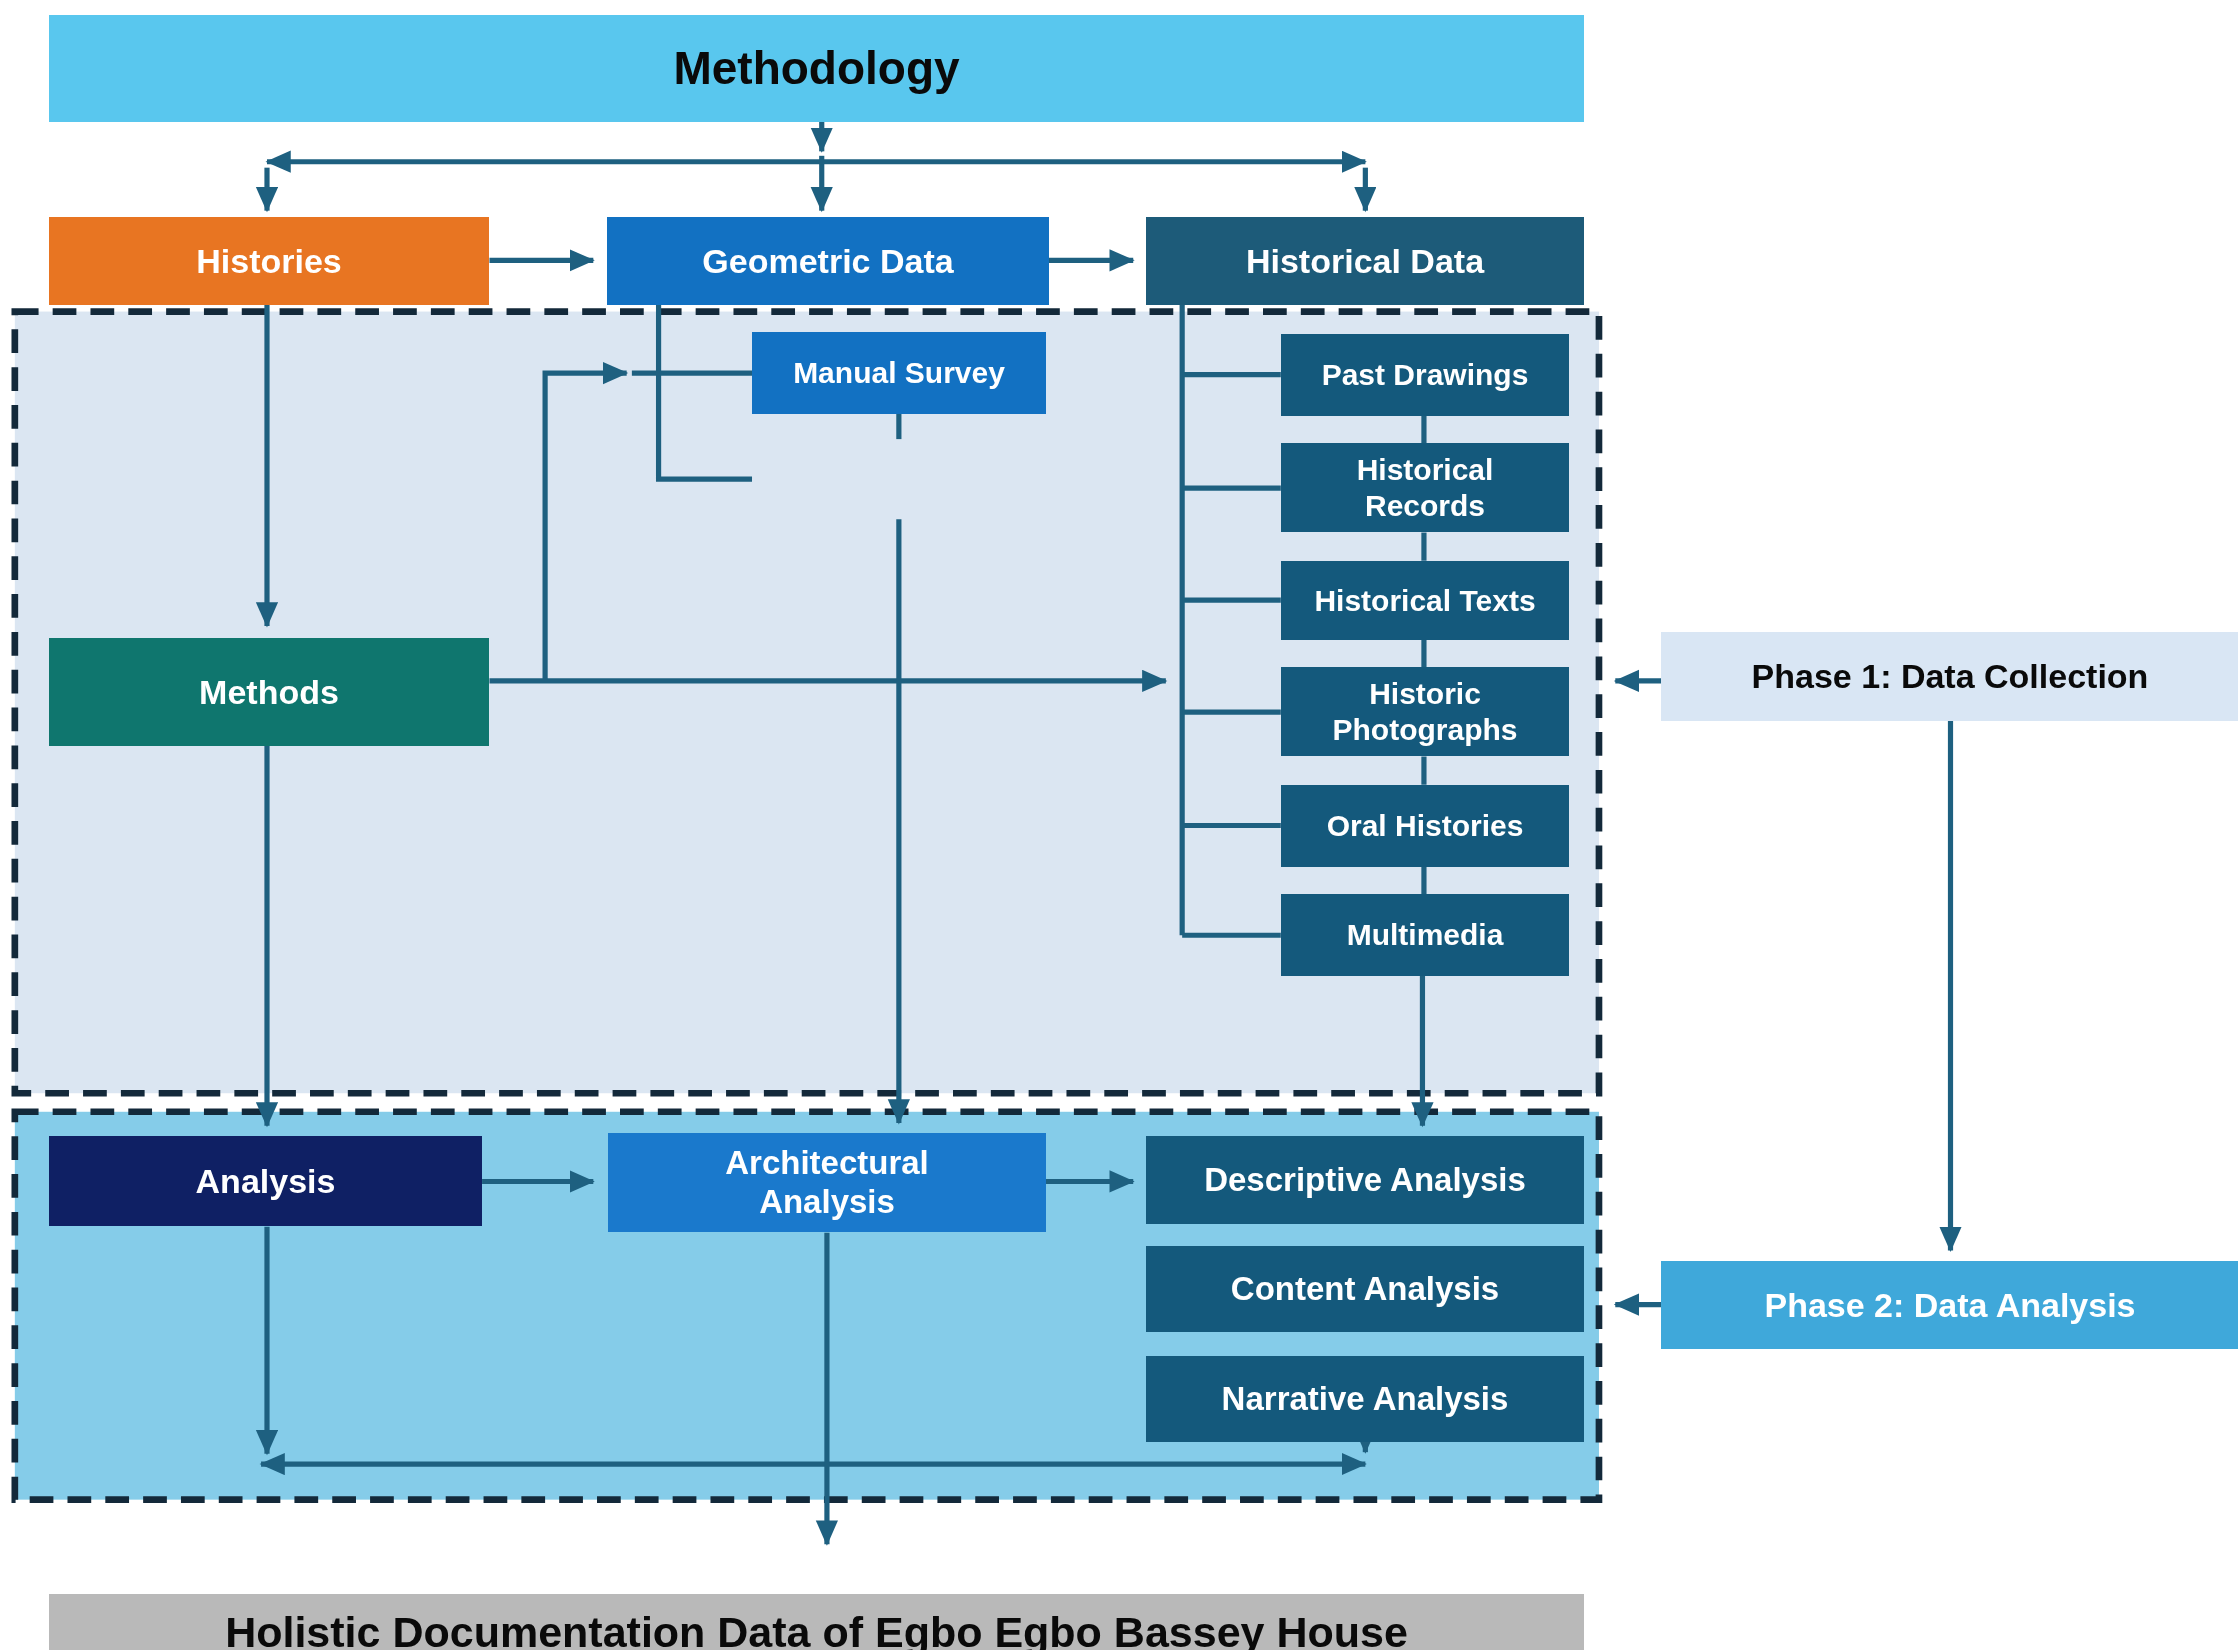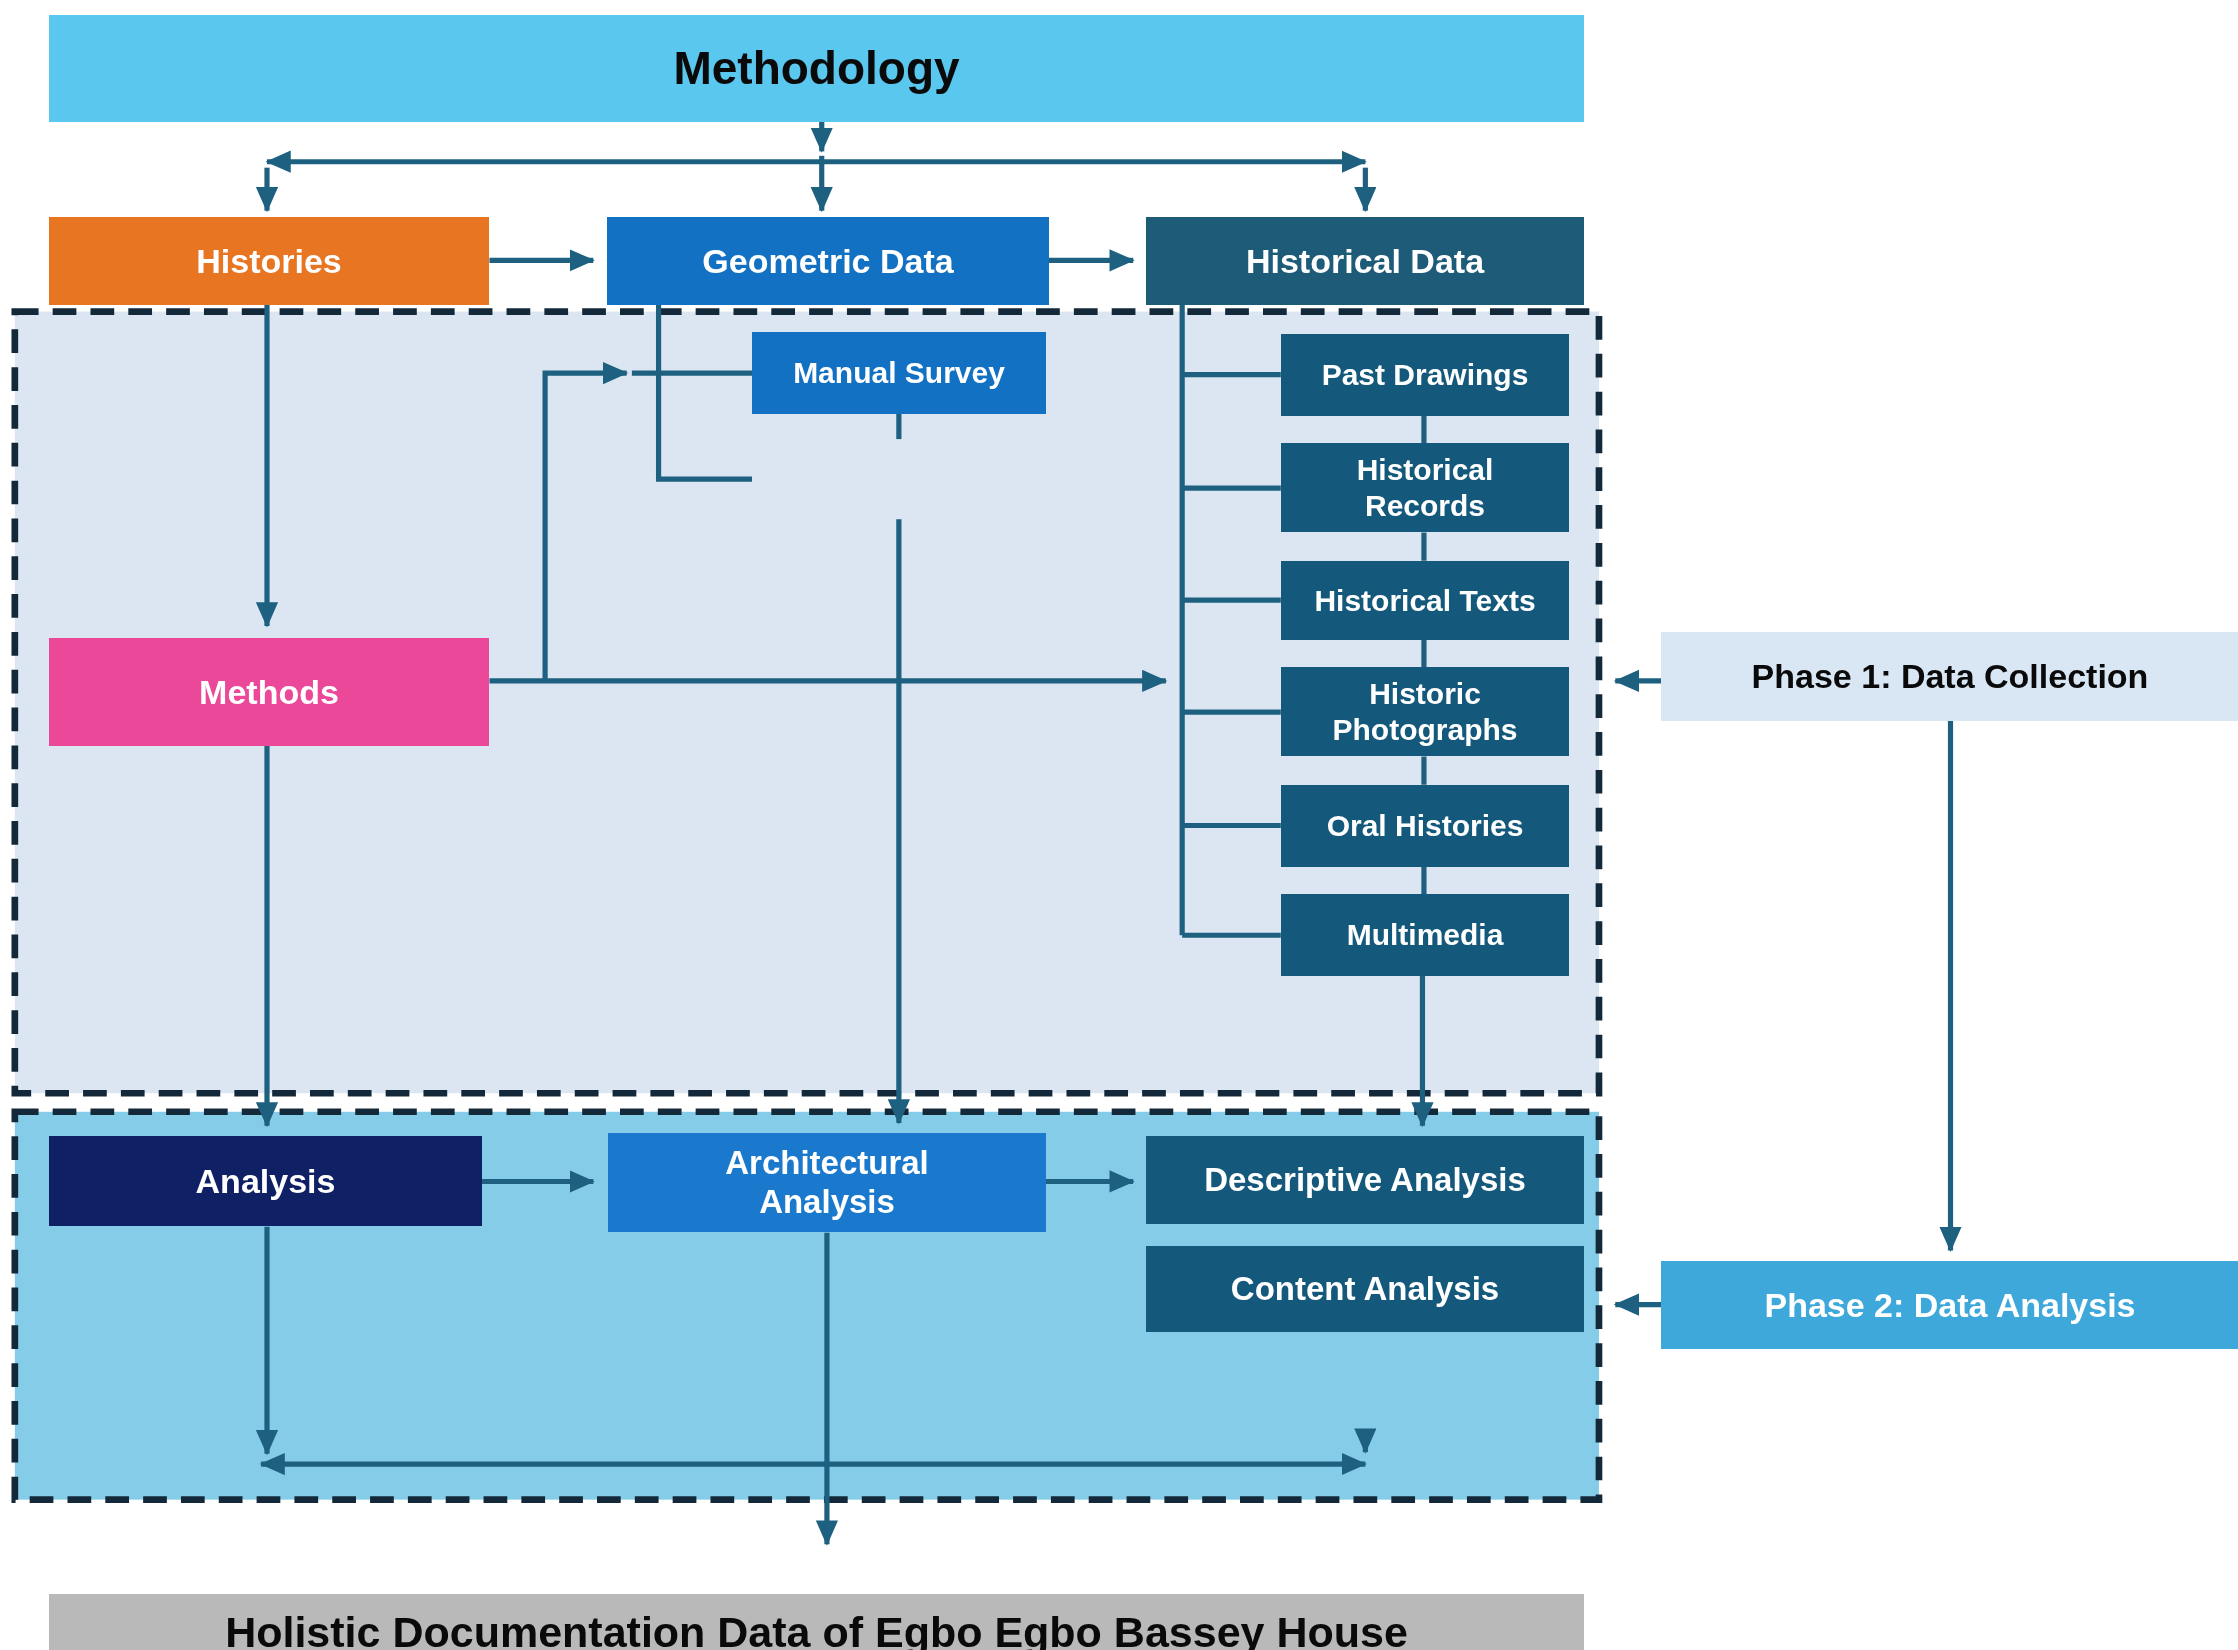--- a/index.html
+++ b/index.html
@@ -14,21 +14,21 @@
     box-sizing:border-box;
   }
   .white{color:#ffffff;}
   .black{color:#0a0a0a;}
   .bg-sky{background:#59c7ee;}
   .bg-orange{background:#e87522;}
   .bg-blue{background:#1271c2;}
   .bg-blue2{background:#1a79cc;}
   .bg-teal{background:#1d5b79;}
   .bg-teal2{background:#14597c;}
-  .bg-green{background:#ec4899;}
+  .bg-green{background:#0f766e;}
   .bg-navy{background:#0f2064;}
   .bg-paleblue{background:#d9e6f4;}
   .bg-midblue{background:#3fa8da;}
   .bg-gray{background:#b9b9b9;}
   .fs60{font-size:46px;}
   .fs58{font-size:43px;}
   .fs46{font-size:34px;}
   .fs44{font-size:33px;}
   .fs40{font-size:30px;}
   .fs38{font-size:28px;}
@@ -115,20 +115,21 @@
 Photographs</div>
   <div class="node bg-teal2 white fs40" style="left:1281px;top:785px;width:288px;height:82px;">Oral Histories</div>
   <div class="node bg-teal2 white fs40" style="left:1281px;top:894px;width:288px;height:82px;">Multimedia</div>
 
   <div class="node bg-navy white fs46" style="left:49px;top:1136px;width:433px;height:90px;">Analysis</div>
   <div class="node bg-blue2 white fs44" style="left:608px;top:1133px;width:438px;height:99px;">Architectural
 Analysis</div>
 
   <div class="node bg-teal2 white fs44" style="left:1146px;top:1136px;width:438px;height:88px;">Descriptive Analysis</div>
   <div class="node bg-teal2 white fs44" style="left:1146px;top:1246px;width:438px;height:86px;">Content Analysis</div>
+  <div class="node bg-teal2 white fs44" style="left:1146px;top:1356px;width:438px;height:86px;">Narrative Analysis</div>
 
   <div class="node bg-paleblue black fs46" style="left:1661px;top:632px;width:578px;height:89px;">Phase 1: Data Collection</div>
   <div class="node bg-midblue white fs46" style="left:1661px;top:1261px;width:578px;height:88px;">Phase 2: Data Analysis</div>
 
   <div class="node bg-gray black fs58" style="left:49px;top:1594px;width:1535px;height:76px;">Holistic Documentation Data of Egbo Egbo Bassey House</div>
 
 </div>
 
 
 </body></html>

